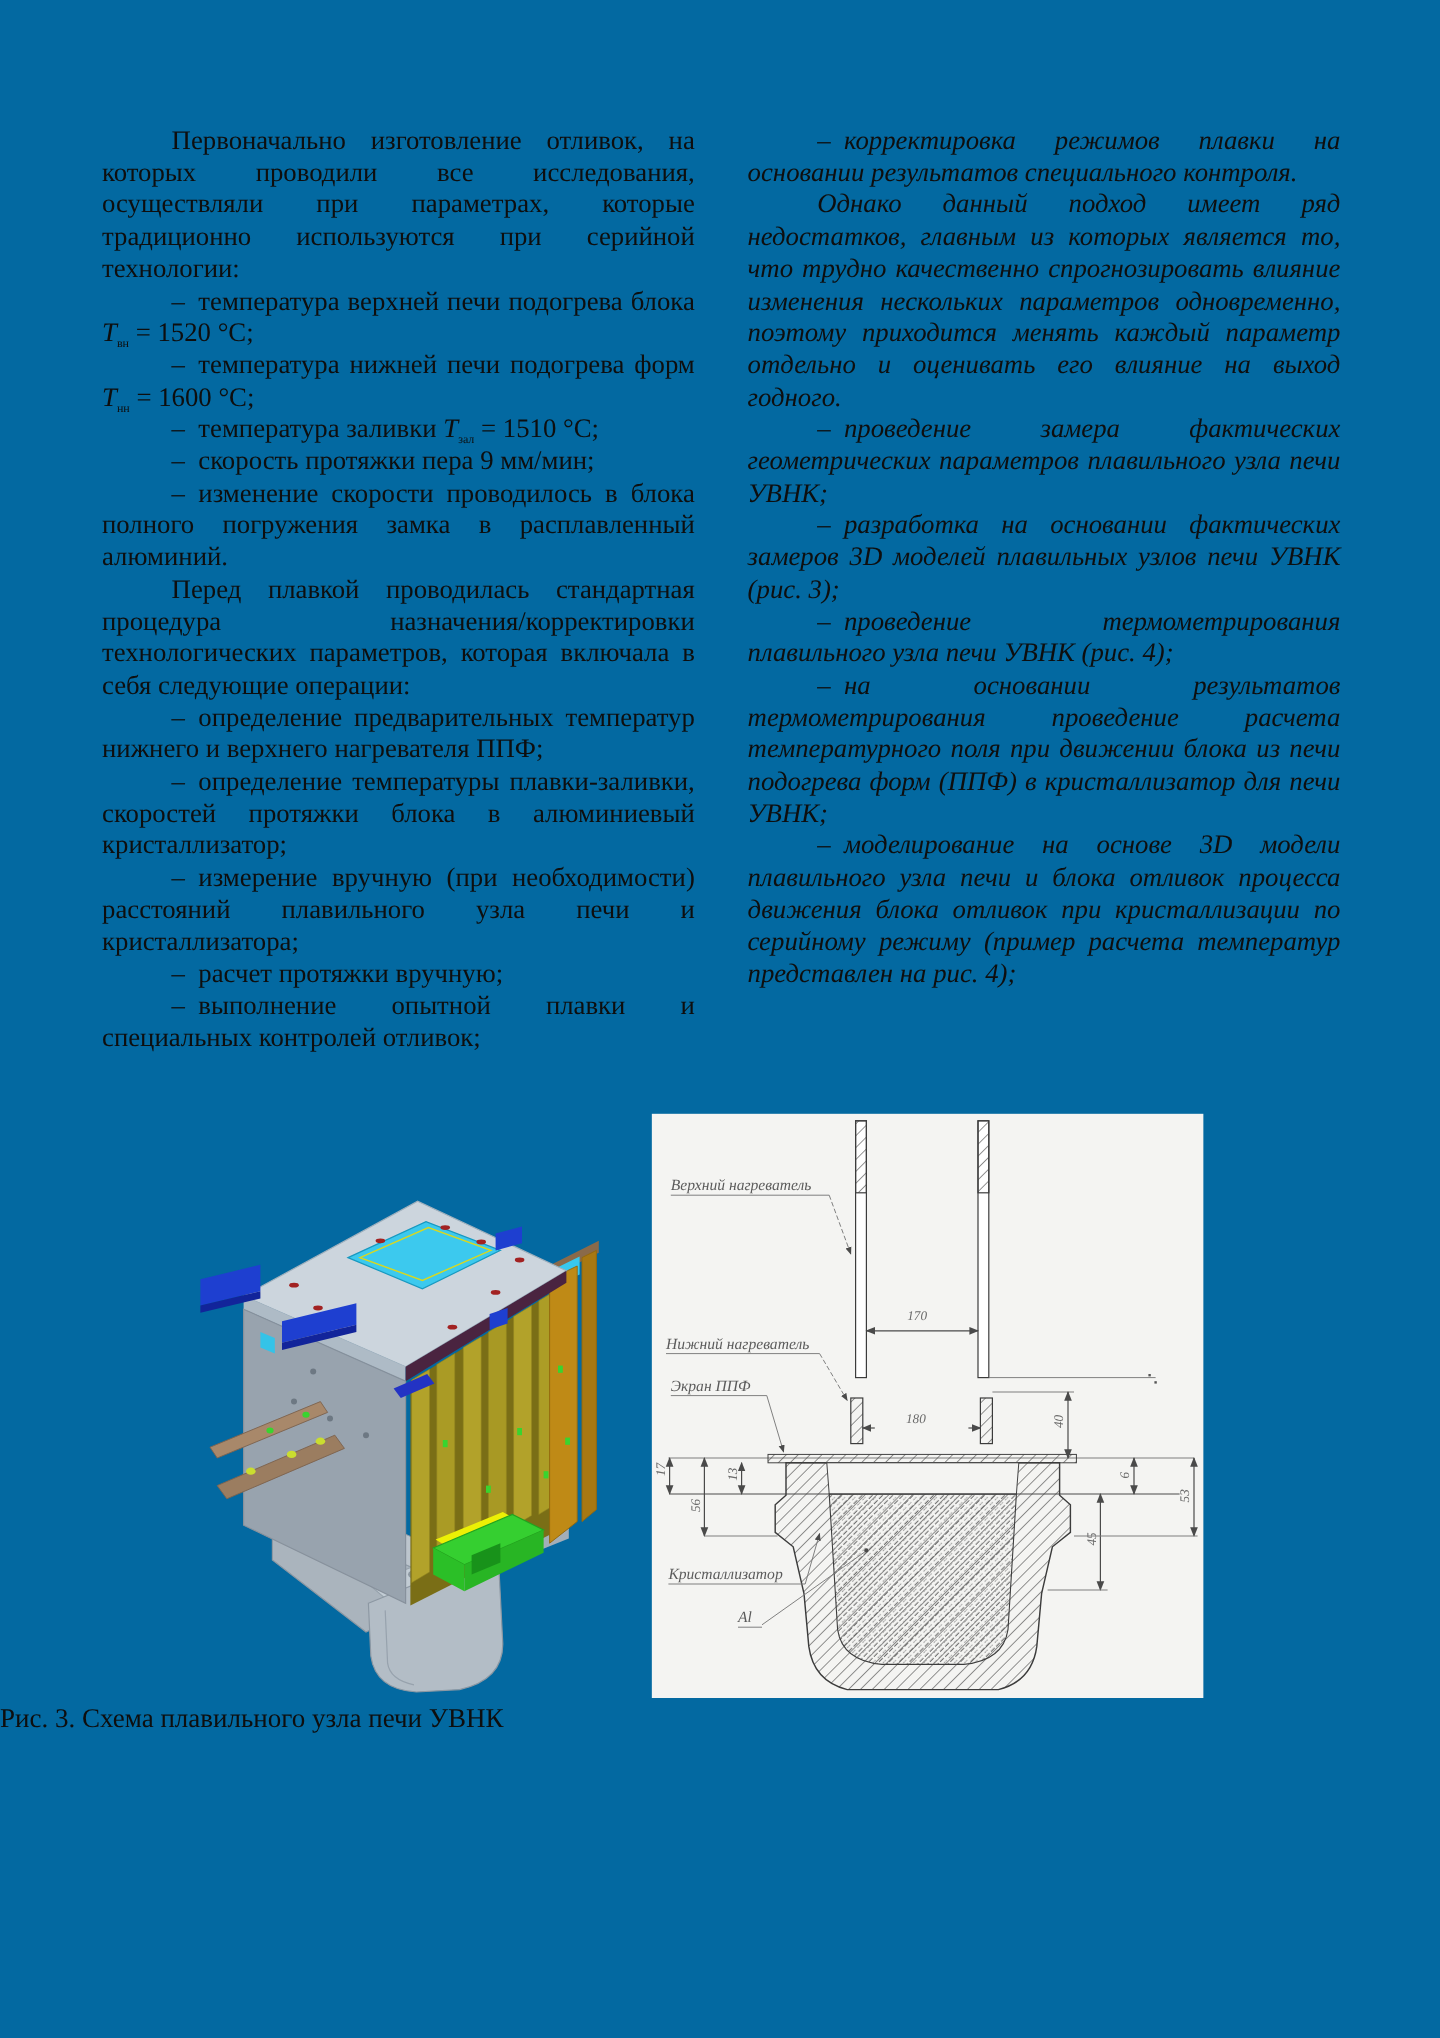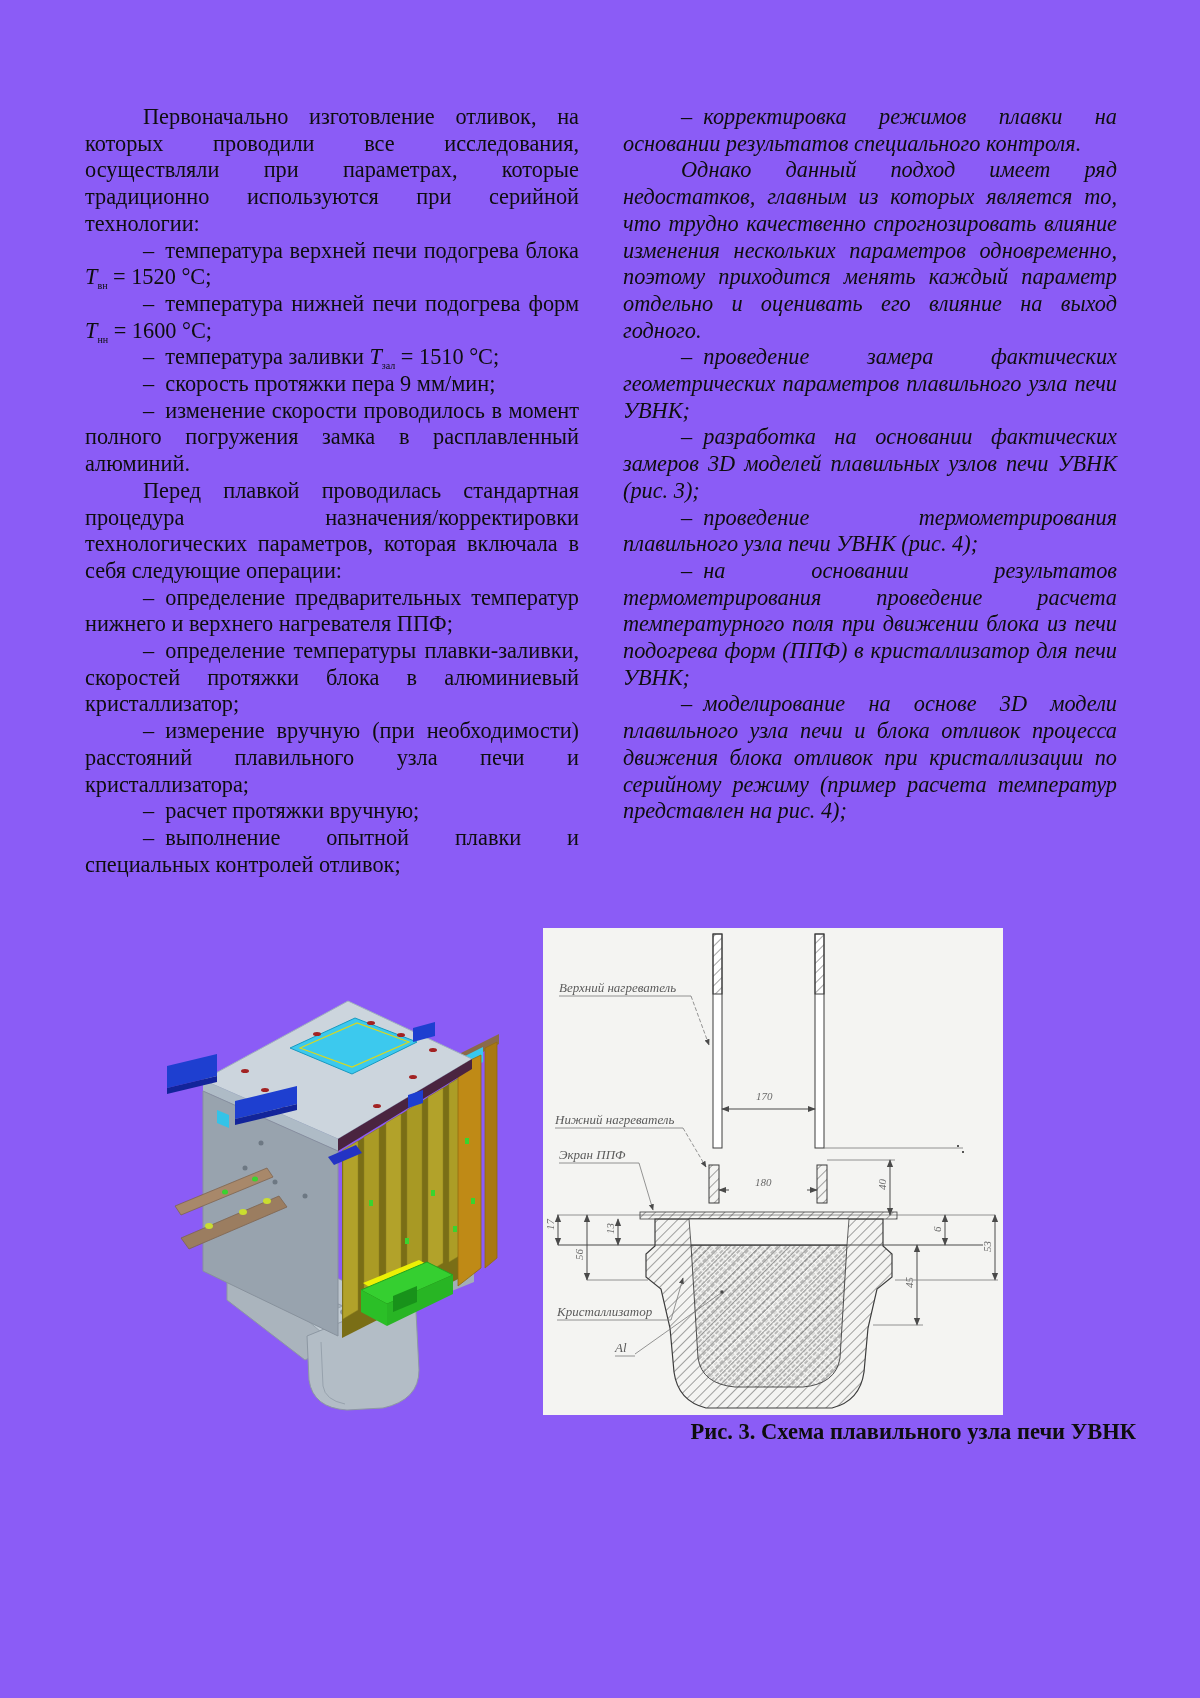--- a/index.html
+++ b/index.html
@@ -1,44 +1,44 @@
 <!DOCTYPE html>
 <html><head>
 <meta charset="utf-8">
 <style>
   html,body{margin:0;padding:0;background:#e8e8e8;}
-  #page{position:relative;width:1200px;height:1698px;background:#8b5cf6;margin:0 auto;
+  #page{position:relative;width:1200px;height:1698px;background:#0369a1;margin:0 auto;
         font-family:"Liberation Serif","DejaVu Serif",serif;color:#0e0e0e;overflow:hidden;}
   .col{position:absolute;top:104px;font-size:22.3px;line-height:26.7px;text-align:justify;}
   .col-left{left:85px;width:494px;}
   .col-right{left:623px;width:494px;font-style:italic;}
   .col p{margin:0;text-indent:58px;}
   .tvar{font-style:italic;}
   sub.sm{font-size:10px;line-height:0;}
-  #caption{position:absolute;left:0;top:1419px;width:1136px;text-align:right;
-           font-weight:bold;font-size:22.5px;}
+  #caption{position:absolute;left:0;top:1419px;width:1136px;text-align:left;
+           font-weight:normal;font-size:22.5px;}
   #fig-model{position:absolute;left:165px;top:938px;width:335px;height:478px;}
   #fig-drawing{position:absolute;left:543px;top:928px;width:460px;height:487px;}
   .dwg-label{font-family:"Liberation Serif",serif;font-style:italic;font-size:13px;fill:#5b5b5b;}
   .dwg-dim{font-family:"Liberation Serif",serif;font-style:italic;font-size:11px;fill:#6a6a6a;}
   .dln{stroke:#4a4a4a;stroke-width:1;fill:none;}
   .thin{stroke:#7a7a7a;stroke-width:0.8;fill:none;}
 </style>
 </head>
 <body>
 
 <div id="page">
 
   <div class="col col-left">
     <p>Первоначально изготовление отливок, на которых проводили все исследования, осуществляли при параметрах, которые традиционно используются при серийной технологии:</p>
     <p><span>– температура верхней печи подогрева блока </span><span class="tvar">Т</span><sub class="sm">вн</sub><span> = 1520 °С;</span></p>
     <p><span>– температура нижней печи подогрева форм </span><span class="tvar">Т</span><sub class="sm">нн</sub><span> = 1600 °С;</span></p>
     <p><span>– температура заливки </span><span class="tvar">Т</span><sub class="sm">зал</sub><span> = 1510 °С;</span></p>
     <p>– скорость протяжки пера 9 мм/мин;</p>
-    <p>– изменение скорости проводилось в момент полного погружения замка в расплавленный алюминий.</p>
+    <p>– изменение скорости проводилось в блока полного погружения замка в расплавленный алюминий.</p>
     <p>Перед плавкой проводилась стандартная процедура назначения/корректировки технологических параметров, которая включала в себя следующие операции:</p>
     <p>– определение предварительных температур нижнего и верхнего нагревателя ППФ;</p>
     <p>– определение температуры плавки-заливки, скоростей протяжки блока в алюминиевый кристаллизатор;</p>
     <p>– измерение вручную (при необходимости) расстояний плавильного узла печи и кристаллизатора;</p>
     <p>– расчет протяжки вручную;</p>
     <p>– выполнение опытной плавки и специальных контролей отливок;</p>
   </div>
 
   <div class="col col-right">
     <p>– корректировка режимов плавки на основании результатов специального контроля.</p>

